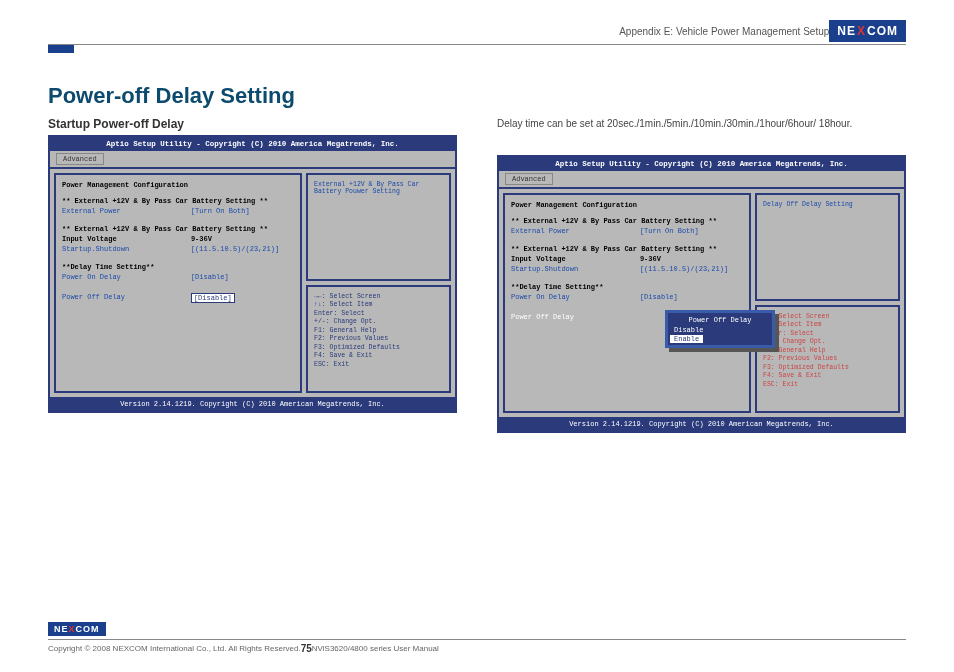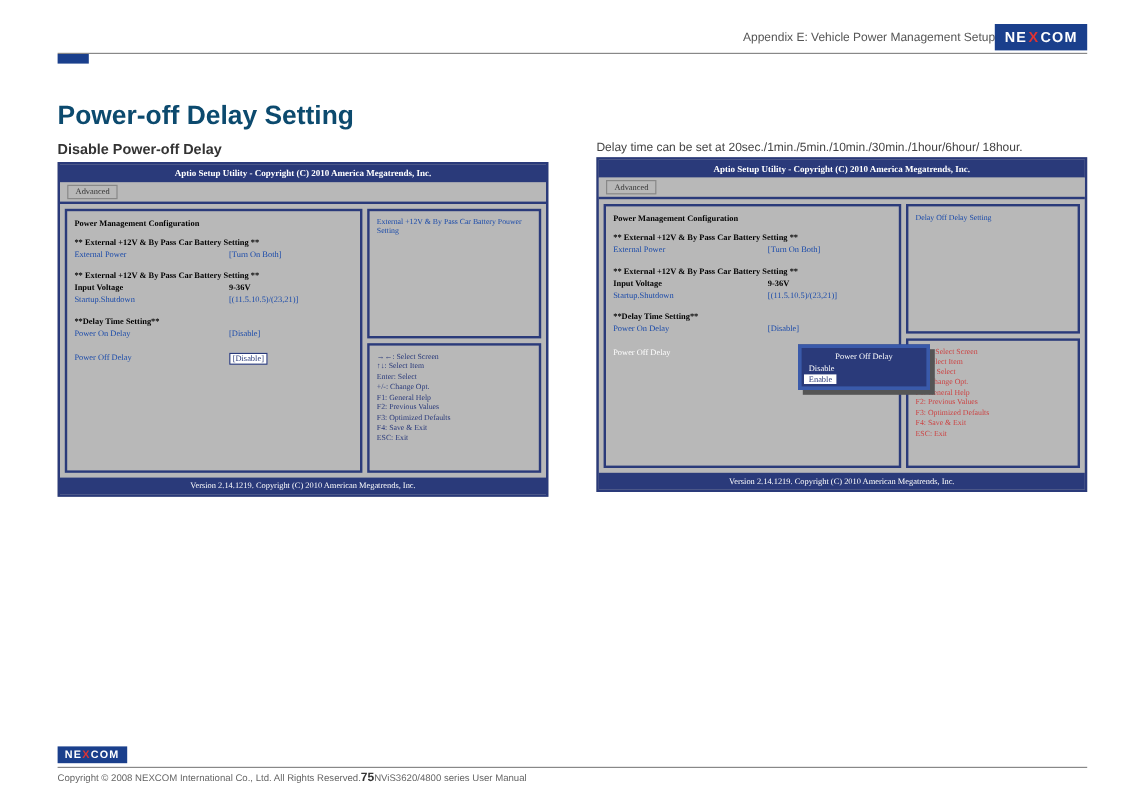--- a/index.html
+++ b/index.html
@@ -7,22 +7,22 @@
 .page{padding:20px 48px 0 48px}
 .hdr{display:flex;justify-content:flex-end;align-items:center;border-bottom:1px solid #888;padding-bottom:2px}
 .hdr-left{font-size:10px;color:#555}
 .logo{background:#1a3f8c;color:#fff;font-weight:bold;font-size:12px;padding:4px 8px;letter-spacing:1px;display:flex;align-items:center}
 .logo .x{color:#d33;margin:0 1px}
 .accent{height:8px;width:26px;background:#1a3f8c;margin-top:0}
 h1{font-size:22px;font-weight:bold;color:#0c4a6e;margin-top:30px}
 .cols{display:flex;gap:40px;margin-top:8px}
 .col{flex:1}
 h2{font-size:12px;font-weight:bold;color:#333;margin-bottom:4px}
-.desc{font-size:10px;color:#444;line-height:1.4;margin-bottom:0;text-align:justify}
-.bios{border:2px solid #2a3a7a;background:#b8b8b8;font-size:7px;font-family:Liberation Serif, serif}
+.desc{font-size:10px;color:#444;line-height:1.4;margin-bottom:24px;text-align:justify}
+.bios{border:2px solid #2a3a7a;background:#b8b8b8;font-size:7px;font-family:Liberation Mono, monospace}
 .bios-title{background:#2a3a7a;color:#fff;text-align:center;font-weight:bold;padding:3px;font-size:7.5px}
 .bios-tabs{background:#b8b8b8;padding:2px 6px}
 .bios-tab{display:inline-block;background:#b8b8b8;border:1px solid #888;padding:1px 6px;font-size:7px;color:#333}
 .bios-body{display:flex;border-top:2px solid #2a3a7a;min-height:230px}
 .bios-l{flex:1.6;border:2px solid #2a3a7a;margin:4px;padding:6px;background:#b8b8b8;position:relative}
 .bios-r{flex:1;margin:4px 4px 4px 0;display:flex;flex-direction:column;gap:4px}
 .bios-r-top,.bios-r-bot{border:2px solid #2a3a7a;padding:6px;background:#b8b8b8;flex:1}
 .bios-row{display:flex;margin:2px 0}
 .bios-row .lbl{flex:1}
 .bios-row .val{flex:0.8}
@@ -54,21 +54,21 @@
         <span>COM</span>
   </div>
  </div>
  <div class="accent"></div>
 
  <h1>Power-off Delay Setting</h1>
 
  <div class="cols">
 
   <div class="col">
-   <h2>Disable Power-off Delay</h2>
+   <h2>Startup Power-off Delay</h2>
    <div class="bios">
     <div class="bios-title">Aptio Setup Utility - Copyright (C) 2010 America Megatrends, Inc.</div>
     <div class="bios-tabs">
      <span class="bios-tab">Advanced</span>
     </div>
     <div class="bios-body">
      <div class="bios-l">
       <div class="bk">Power Management Configuration</div>
       <br>
       <div class="bk">** External +12V &amp; By Pass Car Battery Setting **</div>

